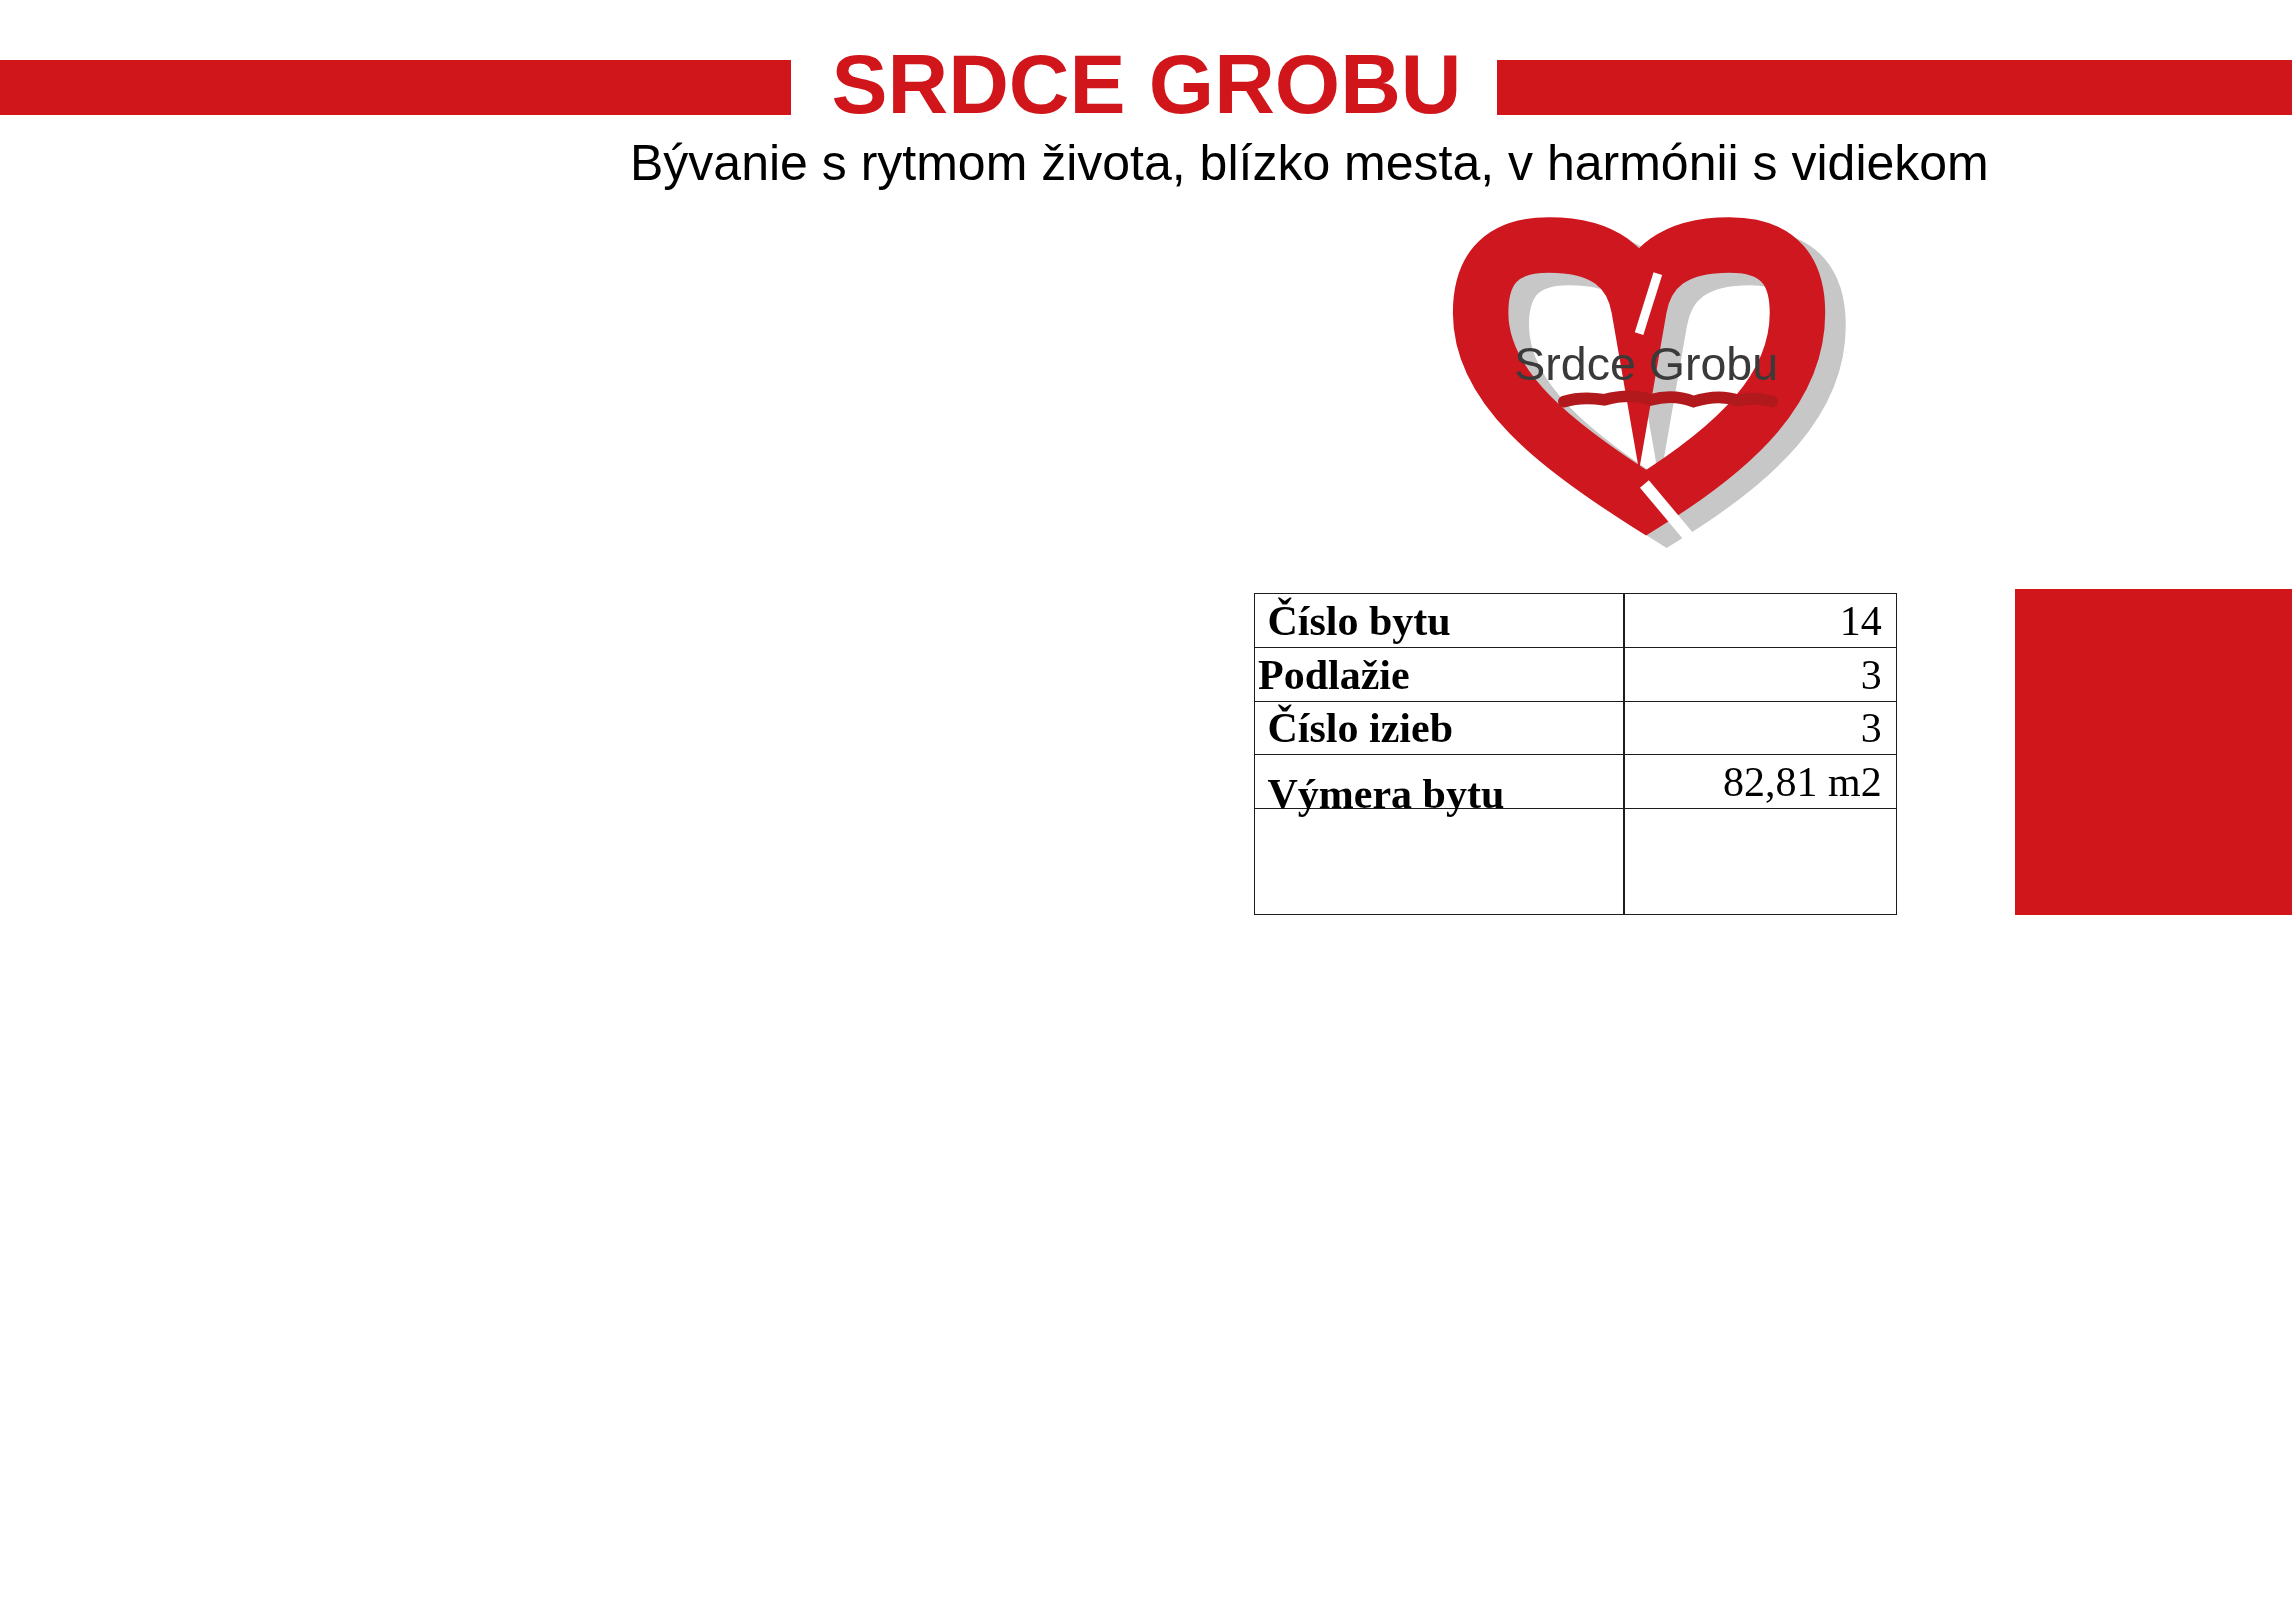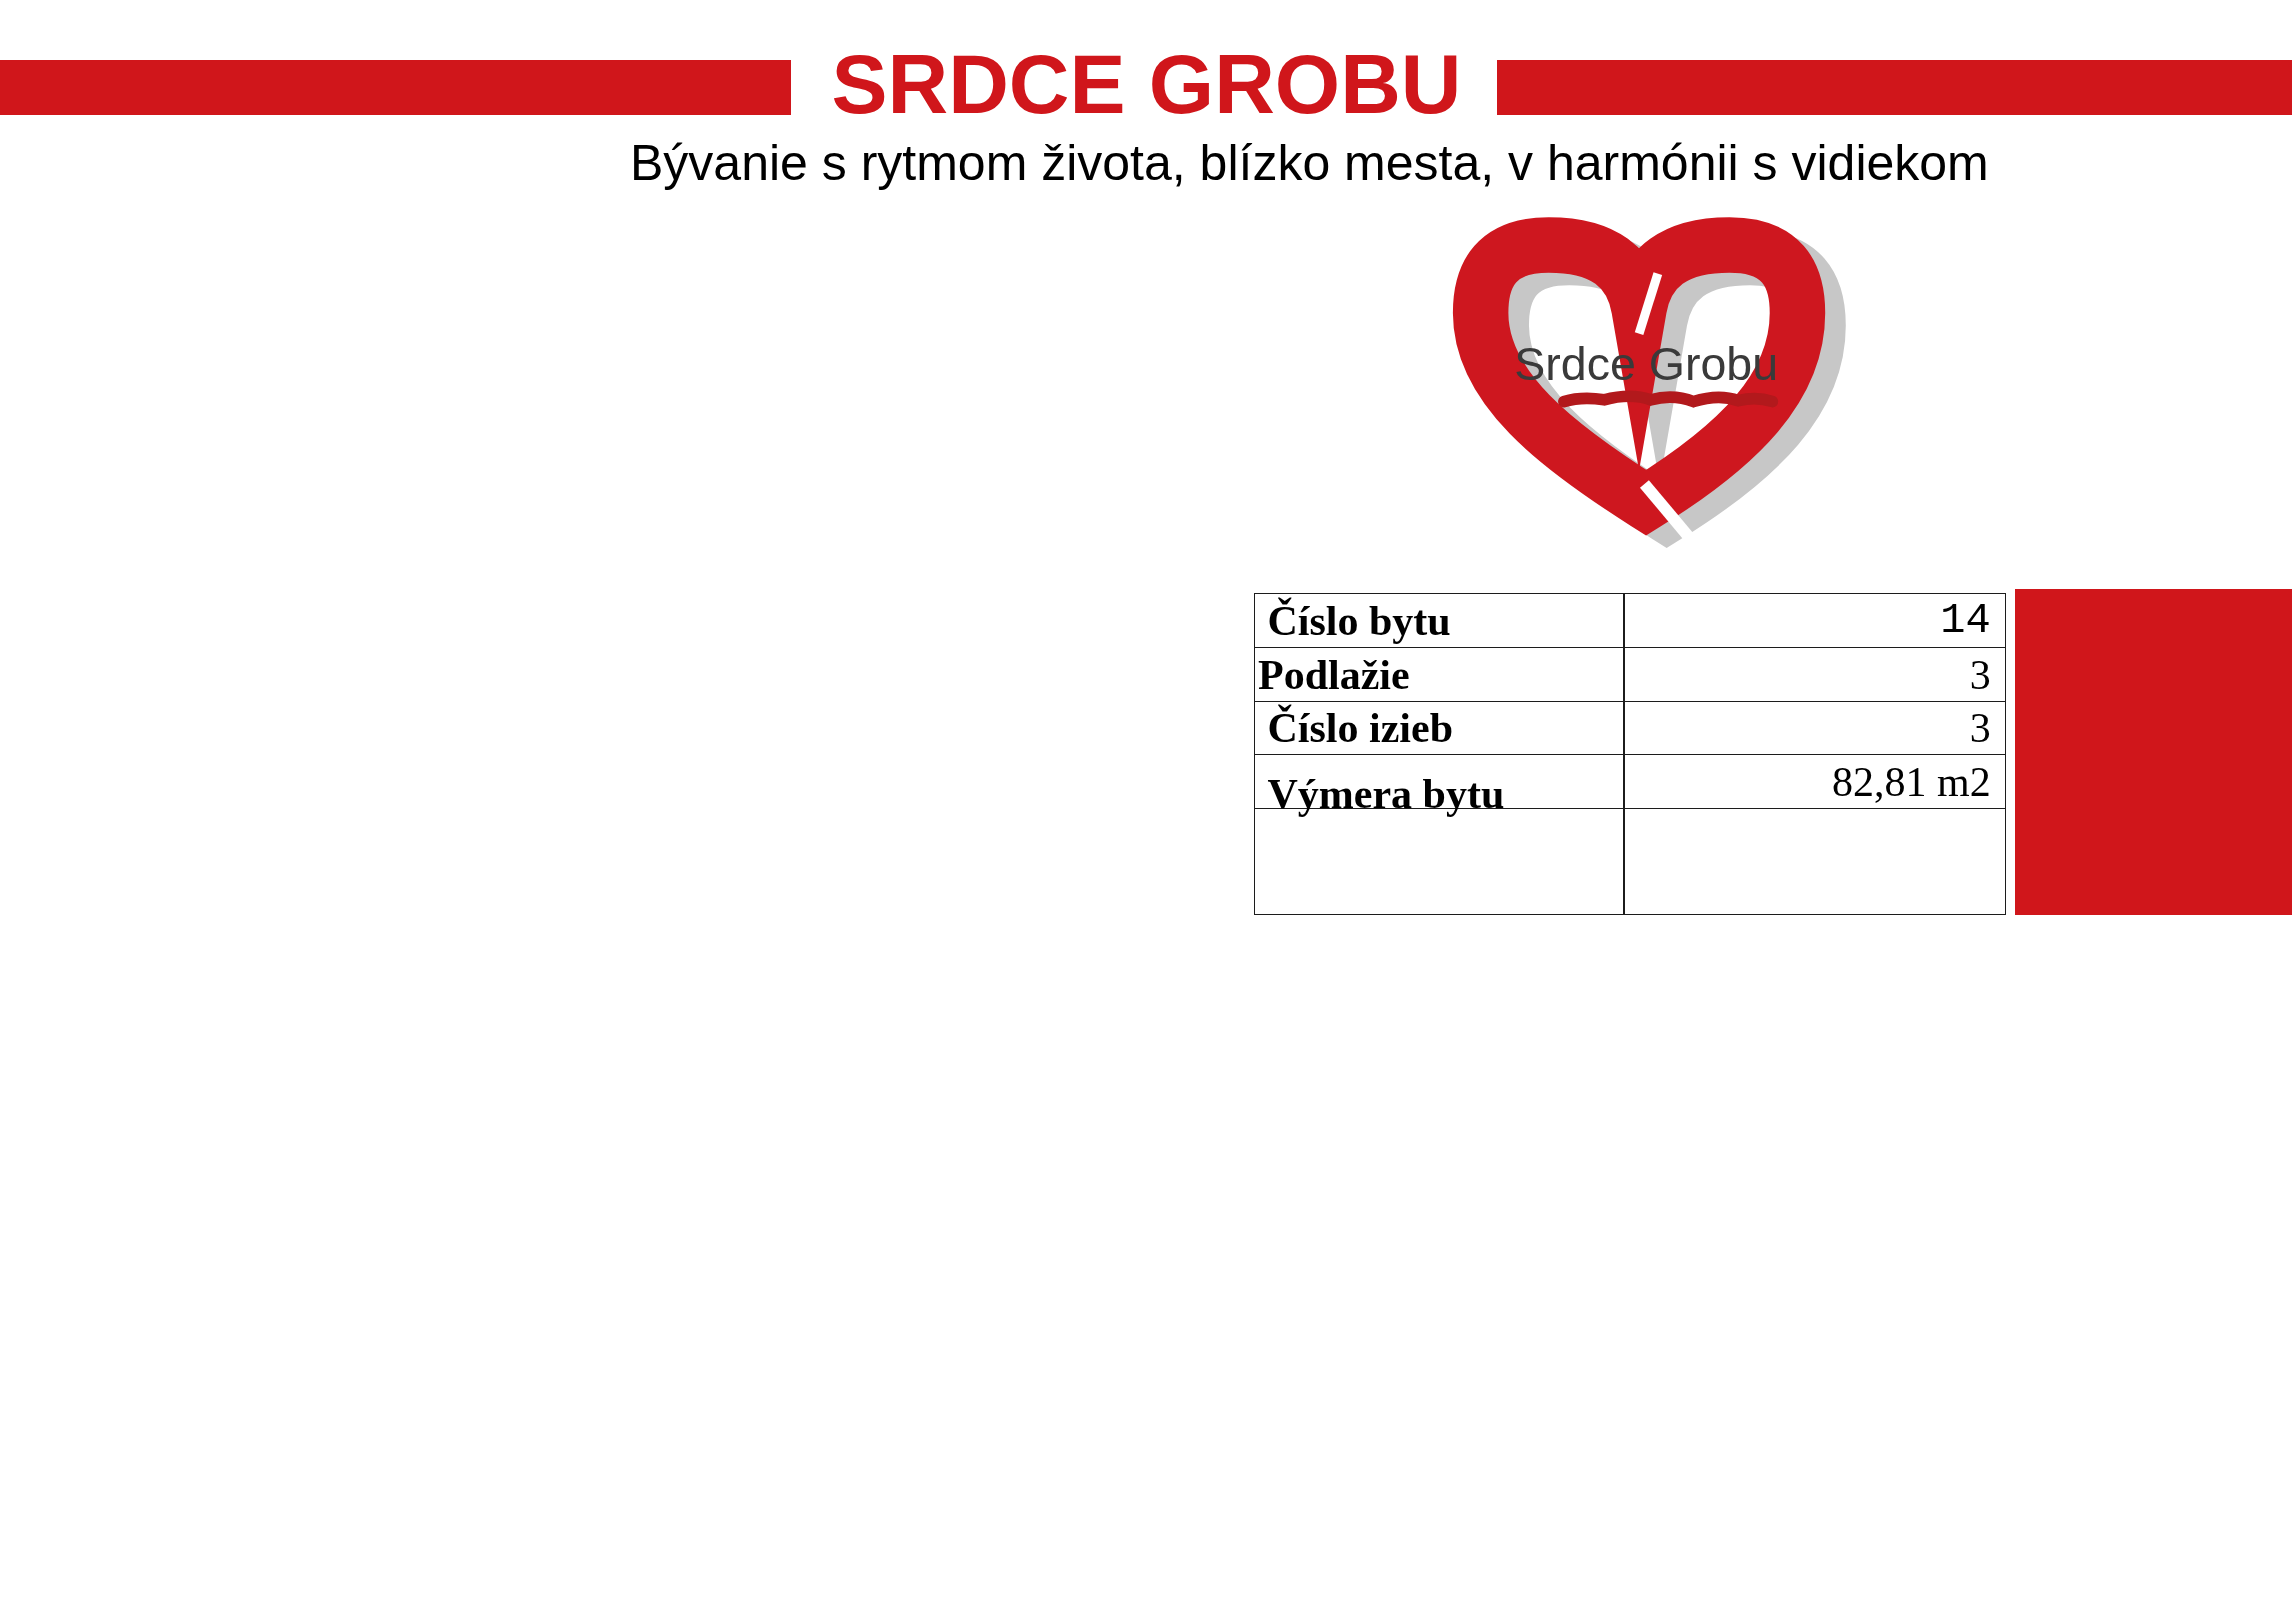--- a/index.html
+++ b/index.html
@@ -14,26 +14,26 @@
   <div class="abs" style="left:0;top:60px;width:791px;height:55px;background:#d0161b;"></div>
 
   <div class="abs" style="left:1497px;top:60px;width:796px;height:55px;background:#d0161b;"></div>
 
   <div class="abs" id="title" style="left:0;top:36px;width:2293px;text-align:center;color:#d0161b;
        font-weight:bold;font-size:84px;letter-spacing:0px;">SRDCE&nbsp;GROBU</div>
 
   <div class="abs" id="subtitle" style="left:630px;top:134px;width:1039px;color:#000000;
        font-size:50px;white-space:nowrap;transform-origin:0 0;">Bývanie s rytmom života, blízko mesta, v harmónii s vidiekom</div>
 
-  <div class="abs" id="tablebox" style="left:1254px;top:593px;width:752px;height:322px;
+  <div class="abs" id="tablebox" style="left:1254px;top:593px;width:643px;height:322px;
        border:1.8px solid #1c1c1c;box-sizing:border-box;font-family:'Liberation Serif',serif;font-size:42px;color:#000;">
 
     <div style="position:absolute;left:0;top:0;width:100%;height:54px;border-bottom:1.8px solid #1c1c1c;box-sizing:border-box;">
       <span style="position:absolute;left:12.5px;top:2.7px;font-weight:bold;">Číslo bytu</span>
-      <span style="position:absolute;right:14.3px;top:2.7px;font-family:Liberation Mono, monospace;">14</span>
+      <span style="position:absolute;right:14.3px;top:2.7px;">14</span>
       </div>
 
     <div style="position:absolute;left:0;top:54px;width:100%;height:54px;border-bottom:1.8px solid #1c1c1c;box-sizing:border-box;">
       <span style="position:absolute;left:3px;top:2.7px;font-weight:bold;">Podlažie</span>
       <span style="position:absolute;right:14.3px;top:2.7px;">3</span>
       </div>
 
     <div style="position:absolute;left:0;top:107px;width:100%;height:54px;border-bottom:1.8px solid #1c1c1c;box-sizing:border-box;">
       <span style="position:absolute;left:12.5px;top:2.7px;font-weight:bold;">Číslo izieb</span>
       <span style="position:absolute;right:14.3px;top:2.7px;">3</span>

